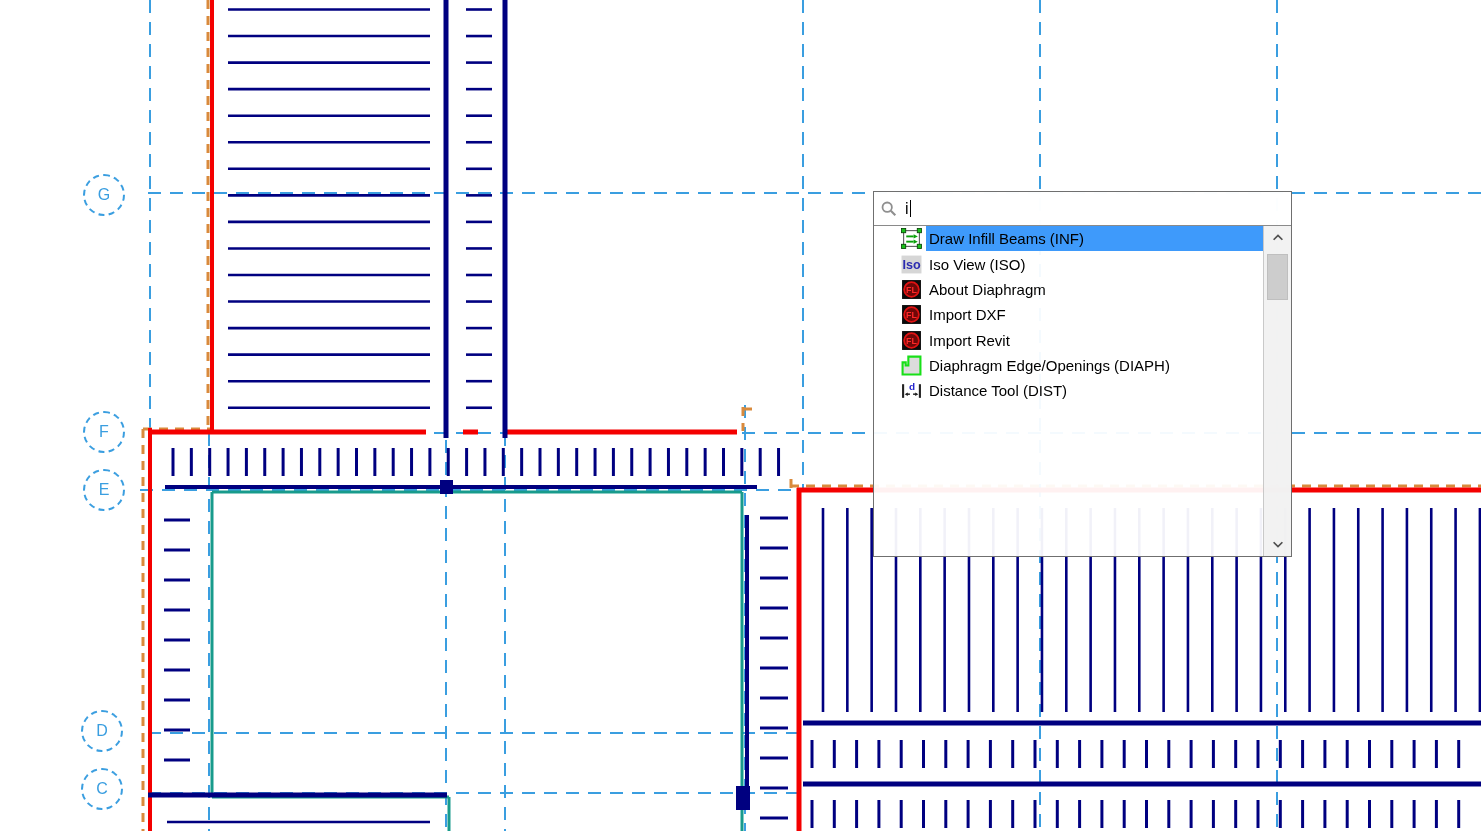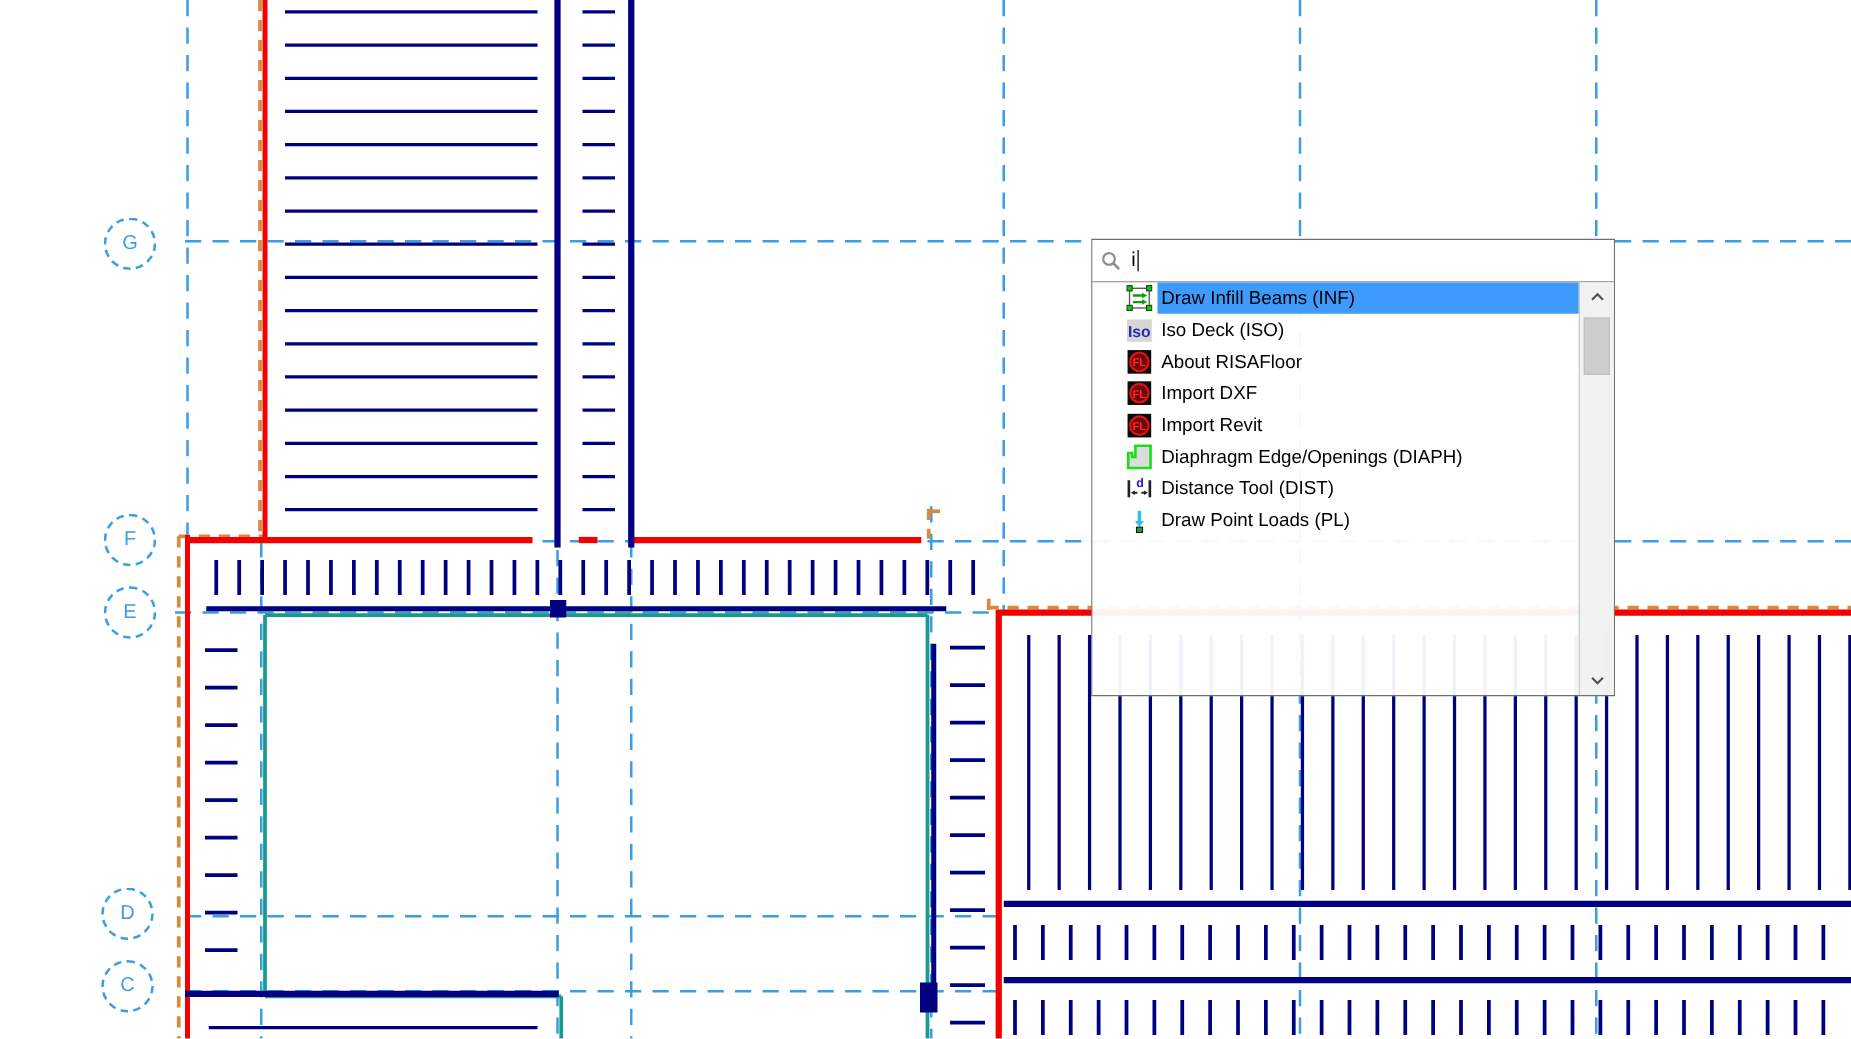--- a/index.html
+++ b/index.html
@@ -286,29 +286,29 @@
               <rect x="0.5" y="15.5" width="4" height="4" fill="#19C119" stroke="#064406" stroke-width="0.8"></rect>
               <rect x="15.5" y="15.5" width="4" height="4" fill="#19C119" stroke="#064406" stroke-width="0.8"></rect>
             </svg></span>
           <span class="lblwrap">Draw Infill Beams (INF)</span>
         </div>
         <div class="row">
           <span class="ic"><svg viewBox="0 0 20 20" width="21" height="21">
               <rect x="0.5" y="1.5" width="19" height="17" fill="#d6d6d6"></rect>
               <text x="10" y="14.5" text-anchor="middle" font-size="12" font-weight="bold" fill="#2b2bb0" font-family="Liberation Sans,sans-serif">Iso</text>
             </svg></span>
-          <span class="lblwrap">Iso Deck (ISO)</span>
+          <span class="lblwrap">Iso View (ISO)</span>
         </div>
         <div class="row">
           <span class="ic"><svg viewBox="0 0 20 20" width="21" height="21">
               <rect x="1" y="1" width="18" height="18" fill="#0b0b0b"></rect>
               <circle cx="10" cy="10" r="7" fill="#6e0808" stroke="#e01212" stroke-width="1.7"></circle>
               <text x="10" y="13.5" text-anchor="middle" font-size="8.5" font-weight="bold" fill="#ff2a2a" font-family="Liberation Sans,sans-serif">FL</text>
             </svg></span>
-          <span class="lblwrap">About RISAFloor</span>
+          <span class="lblwrap">About Diaphragm</span>
         </div>
         <div class="row">
           <span class="ic"><svg viewBox="0 0 20 20" width="21" height="21">
               <rect x="1" y="1" width="18" height="18" fill="#0b0b0b"></rect>
               <circle cx="10" cy="10" r="7" fill="#6e0808" stroke="#e01212" stroke-width="1.7"></circle>
               <text x="10" y="13.5" text-anchor="middle" font-size="8.5" font-weight="bold" fill="#ff2a2a" font-family="Liberation Sans,sans-serif">FL</text>
             </svg></span>
           <span class="lblwrap">Import DXF</span>
         </div>
         <div class="row">
@@ -330,28 +330,20 @@
               <rect x="1" y="4" width="2" height="13" fill="#222"></rect>
               <rect x="17" y="4" width="2" height="13" fill="#222"></rect>
               <text x="10.5" y="9.5" text-anchor="middle" font-size="9.5" font-weight="bold" fill="#2222CC" font-family="Liberation Sans,sans-serif">d</text>
               <line x1="8.5" y1="13.5" x2="5" y2="13.5" stroke="#222" stroke-width="1.4"></line>
               <polygon points="6.5,11.8 3.5,13.5 6.5,15.2" fill="#222"></polygon>
               <line x1="11.5" y1="13.5" x2="15" y2="13.5" stroke="#222" stroke-width="1.4"></line>
               <polygon points="13.5,11.8 16.5,13.5 13.5,15.2" fill="#222"></polygon>
             </svg></span>
           <span class="lblwrap">Distance Tool (DIST)</span>
         </div>
-        <div class="row">
-          <span class="ic"><svg viewBox="0 0 20 20" width="21" height="21">
-              <line x1="10" y1="2.5" x2="10" y2="11" stroke="#27C4E8" stroke-width="2.6"></line>
-              <polygon points="6.6,10.3 10,15 13.4,10.3" fill="#27C4E8"></polygon>
-              <rect x="7.8" y="15" width="4.6" height="4" fill="#2a9a2a" stroke="#111" stroke-width="0.8"></rect>
-            </svg></span>
-          <span class="lblwrap">Draw Point Loads (PL)</span>
-        </div>
       </div>
     <div class="sb" style="top:34px;">
       <div class="sb-btn" id="sbUp">
           <svg viewBox="0 0 16 16" width="14" height="14">
             <path d="M3,10 L8,5 L13,10" fill="none" stroke="#505050" stroke-width="2"></path>
           </svg>
         </div>
       <div class="thumb"></div>
       <div class="sb-btn down" id="sbDown">
           <svg viewBox="0 0 16 16" width="14" height="14">

